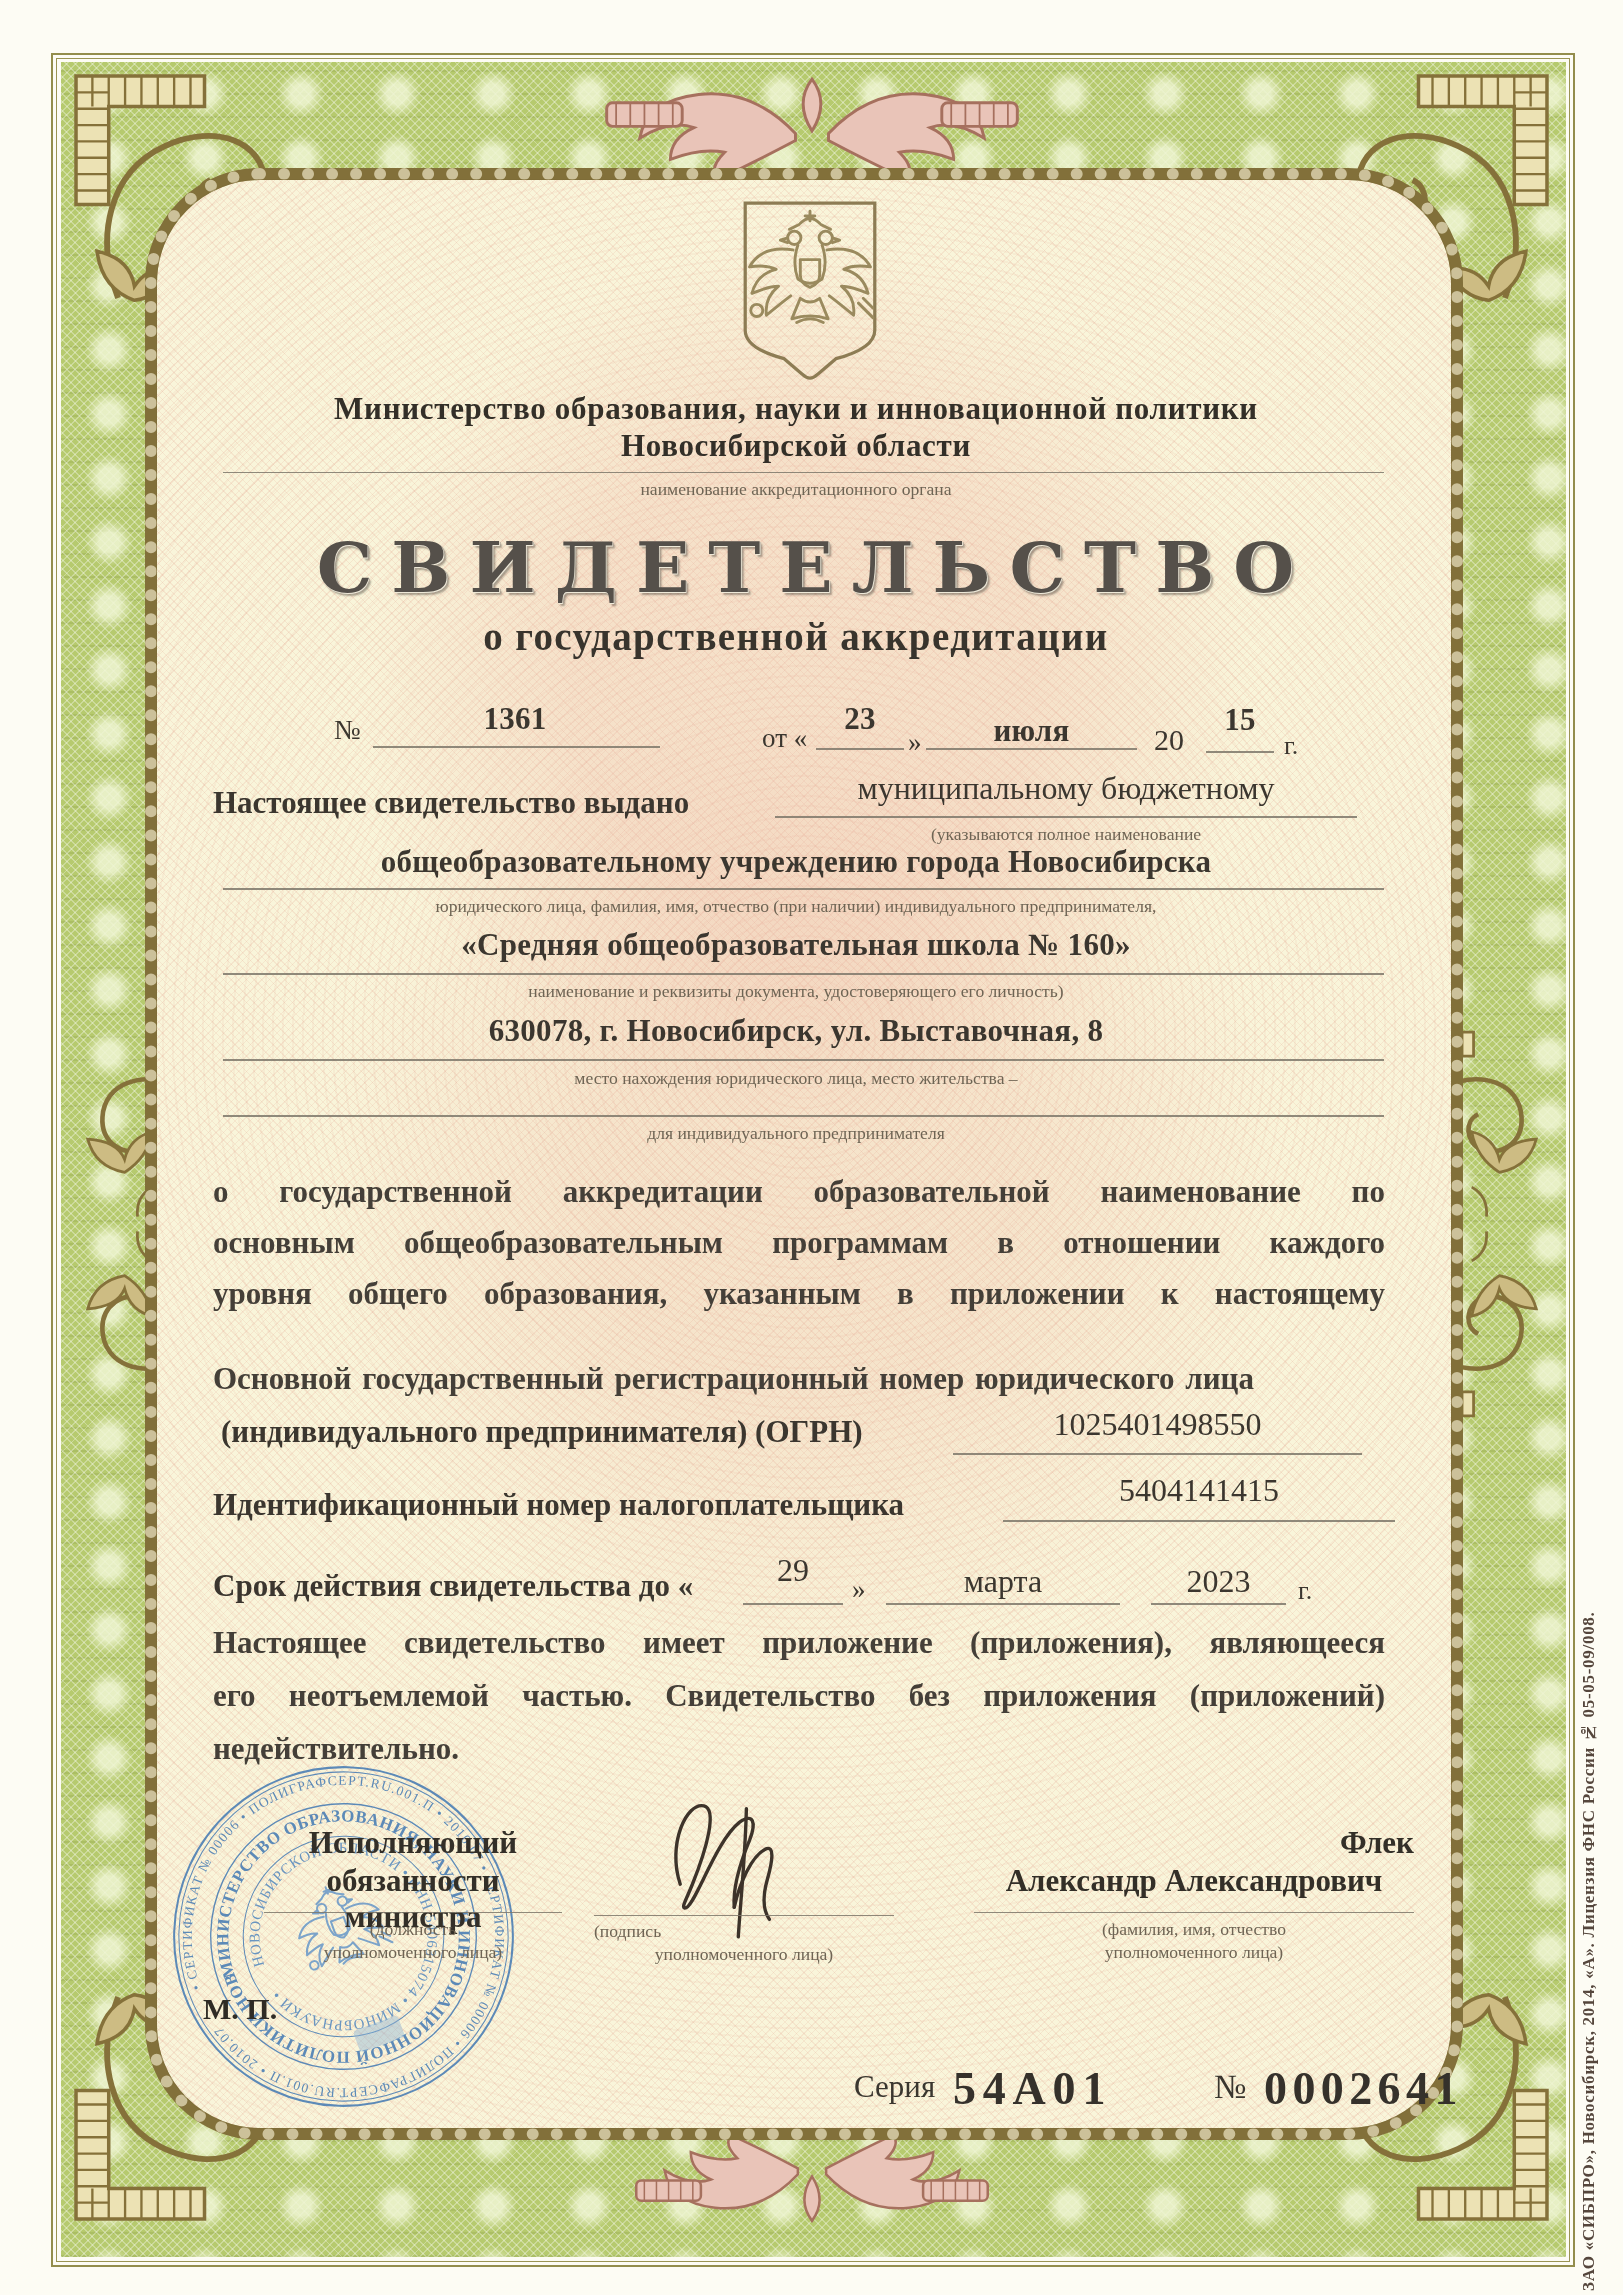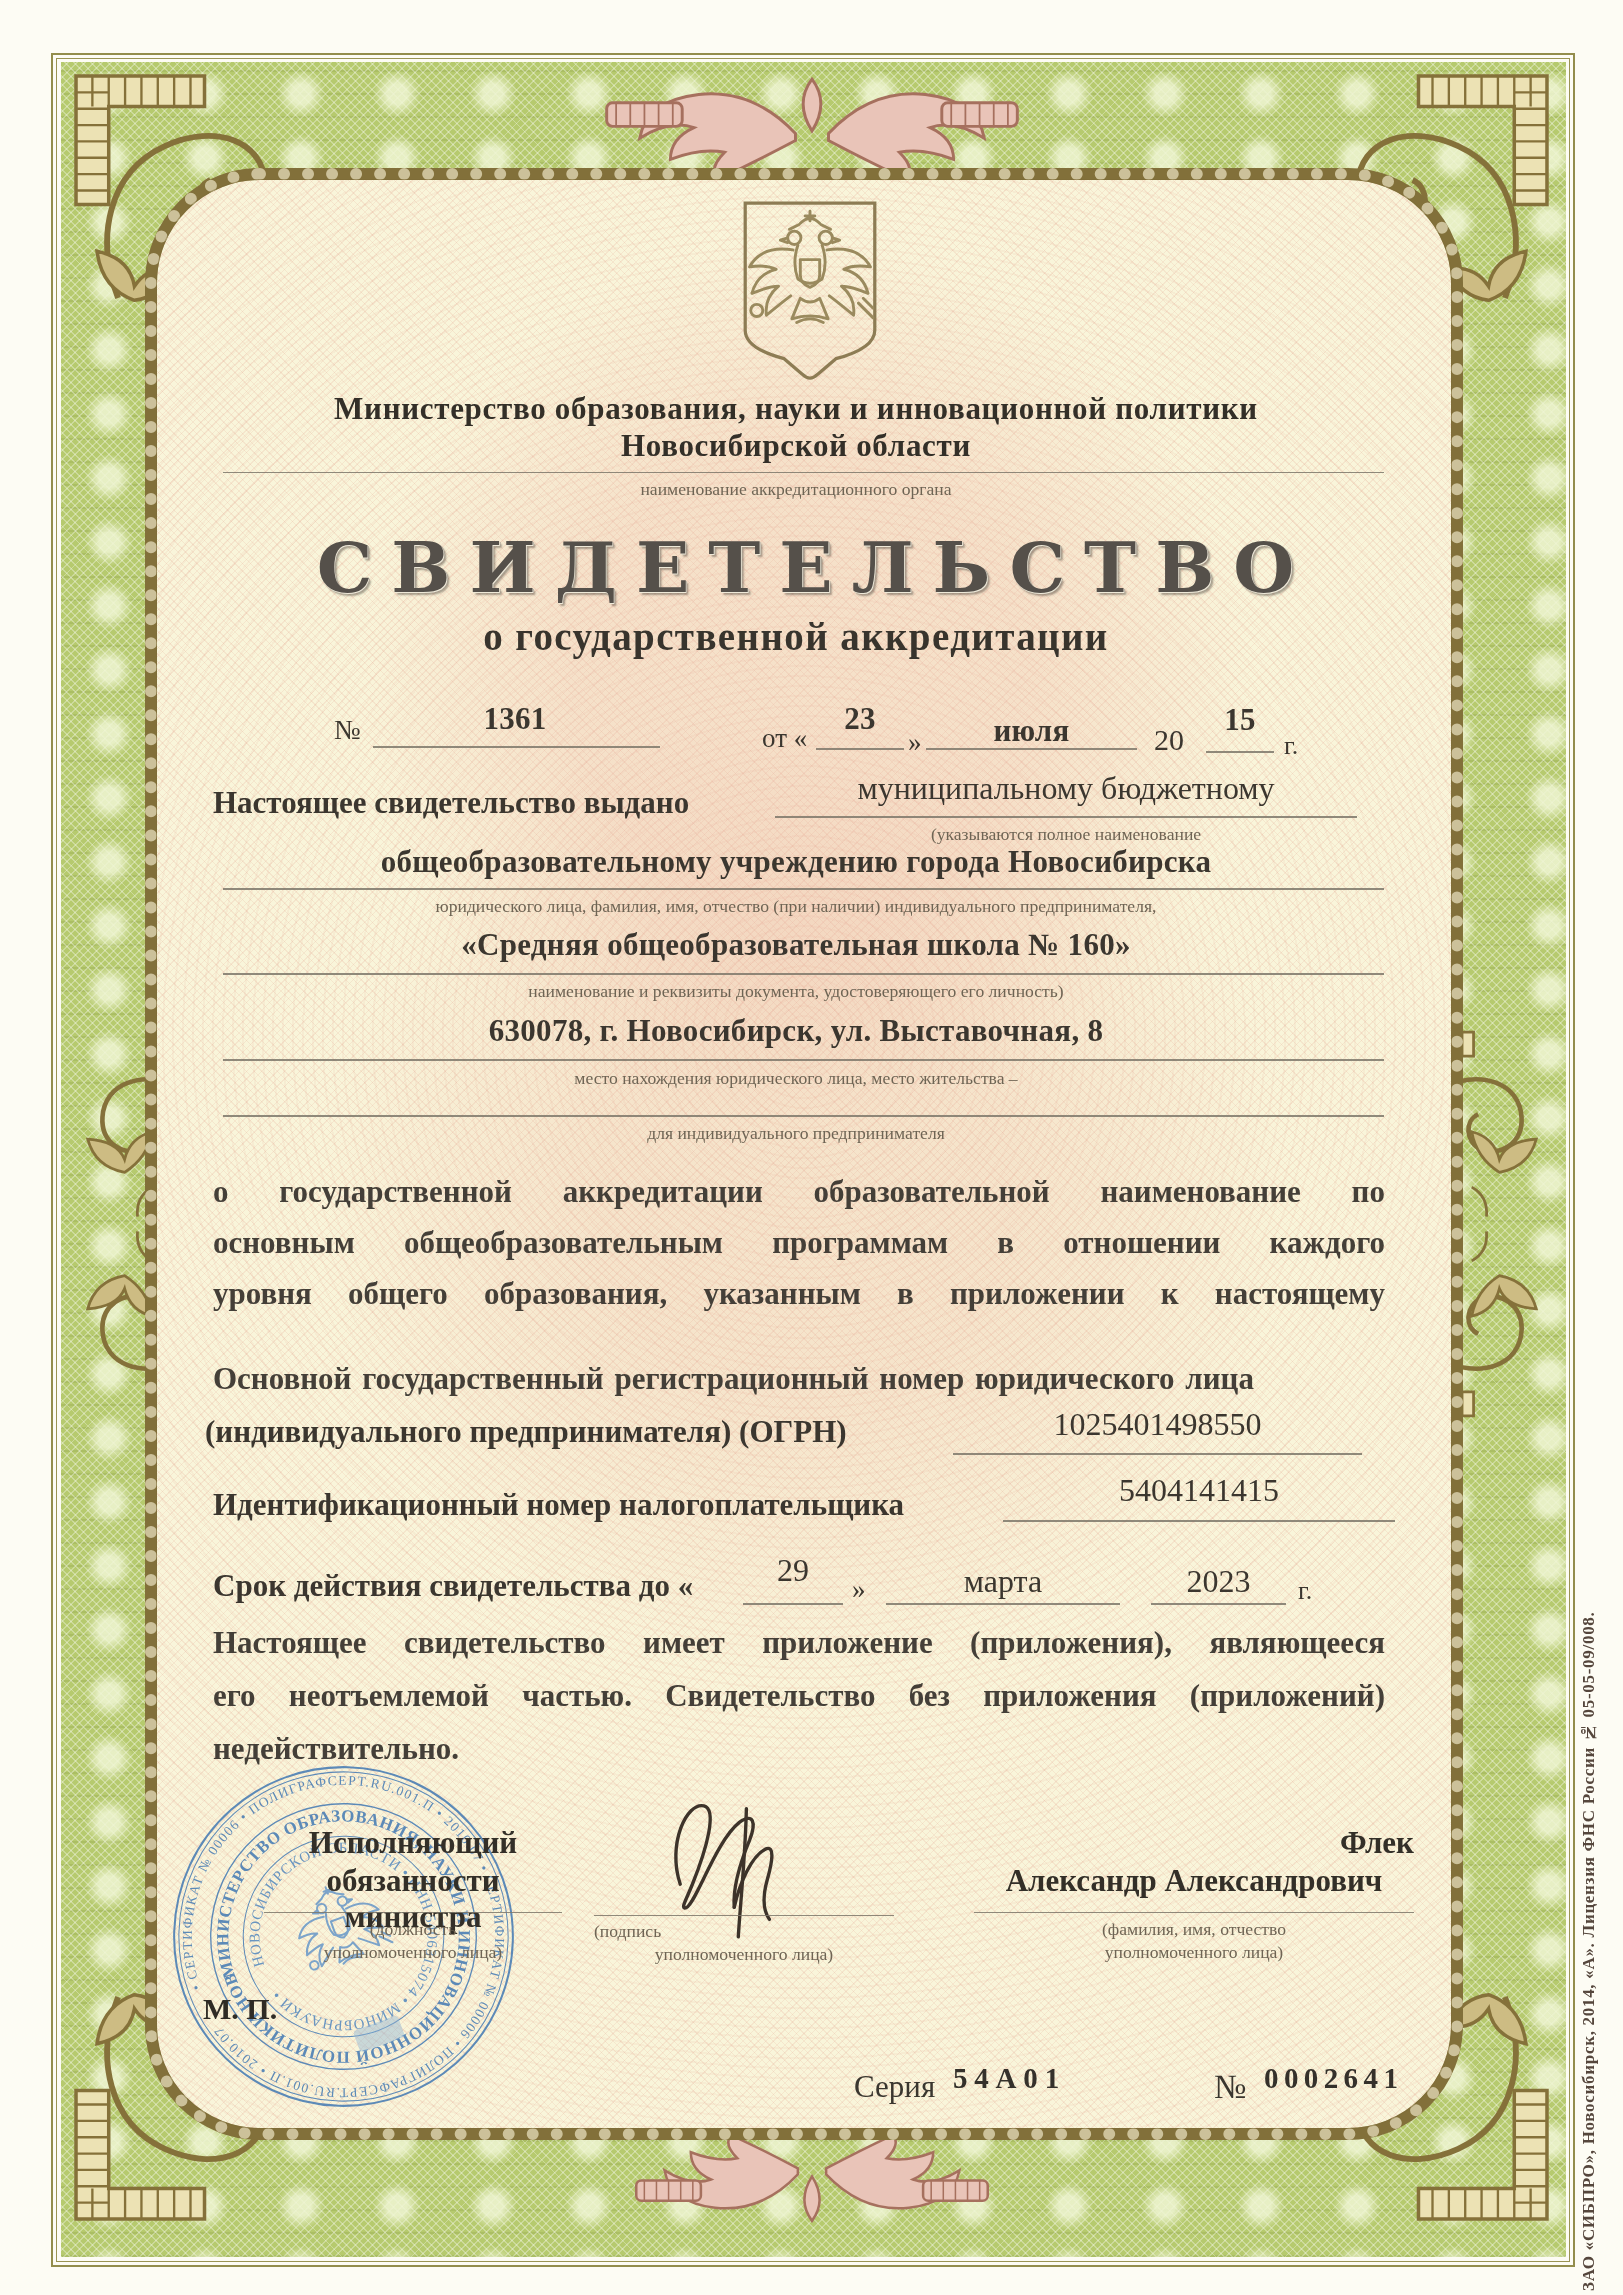--- a/index.html
+++ b/index.html
@@ -41,21 +41,21 @@
   .title{font-size:70px;font-weight:700;font-family:"DejaVu Serif","Liberation Serif",serif;color:#55504a;
     letter-spacing:19px;padding-left:19px;
     text-shadow:0.7px 0.7px 0 #efe9d8, 1.4px 1.4px 0 #a9a295, 2.7px 2.7px 2px rgba(70,65,55,.45);}
   .subtitle{font-size:39px;font-weight:600;color:#38342d;letter-spacing:1.4px;}
   .jpar{display:block;}
   .jline{display:flex;justify-content:space-between;height:51px;font-size:31px;font-weight:700;color:#443f38;}
   .p2 .jline{height:53px;}
   .jlast{justify-content:flex-start;gap:10.8px;}
   .sig-name{font-size:31px;font-weight:700;color:#332f28;}
   .series{font-size:31px;color:#3a362f;}
-  .series-num{font-size:29px;letter-spacing:6.8px;font-weight:600;color:#35312b;}
+  .series-num{font-size:46px;letter-spacing:6.8px;font-weight:600;color:#35312b;}
   .vtext{writing-mode:vertical-rl;transform:rotate(180deg);font-size:17px;font-weight:600;color:#55463c;letter-spacing:0.7px;}
   .sealwrap{opacity:.9;}
 </style>
 </head>
 <body>
 
 <div class="page">
 
   <svg width="0" height="0" style="position:absolute">
     <defs>
@@ -211,21 +211,21 @@
   <div class="abs jpar" style="left:213px;width:1172px;top:1361px">
       <div class="jline jlast">
         <span>Основной</span>
         <span>государственный</span>
         <span>регистрационный</span>
         <span>номер</span>
         <span>юридического</span>
         <span>лица</span>
       </div>
     </div>
-  <div class="abs lab" style="left:205px;top:1414px">(индивидуального предпринимателя) (ОГРН)</div>
+  <div class="abs lab" style="left:221px;top:1414px">(индивидуального предпринимателя) (ОГРН)</div>
   <div class="abs b48" style="left:953px;width:409px;text-align:center;top:1406px">1025401498550</div>
   <div class="abs fline" style="left:953px;width:409px;top:1453px"></div>
 
   <div class="abs lab" style="left:213px;top:1487px">Идентификационный номер налогоплательщика</div>
   <div class="abs b48" style="left:1003px;width:392px;text-align:center;top:1472px">5404141415</div>
   <div class="abs fline" style="left:1003px;width:392px;top:1520px"></div>
 
   <div class="abs lab" style="left:213px;top:1568px">Срок действия свидетельства до «</div>
   <div class="abs b48" style="left:743px;width:100px;text-align:center;top:1552px">29</div>
   <div class="abs fline" style="left:743px;width:100px;top:1603px"></div>

